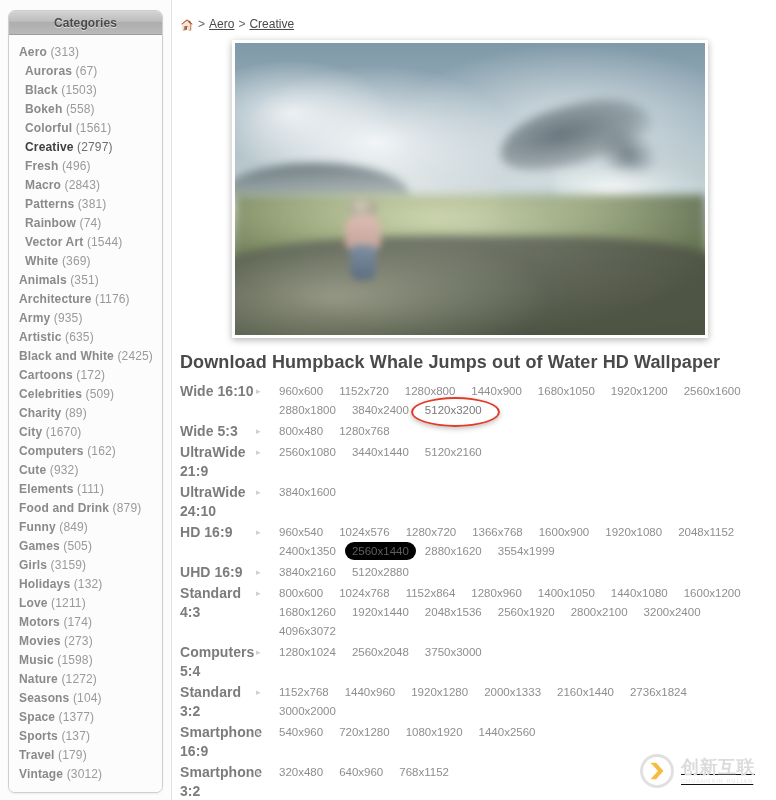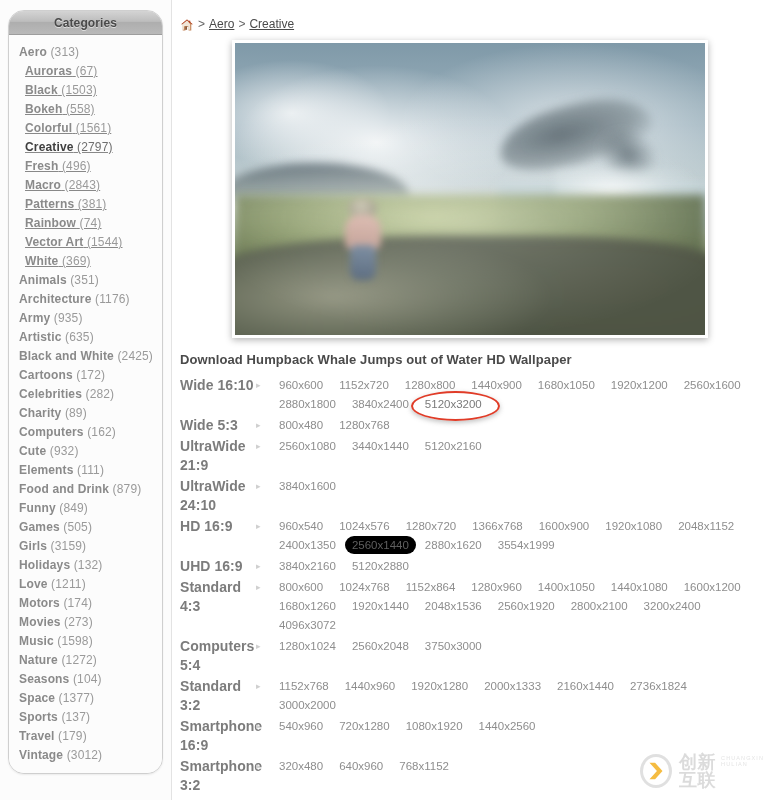--- a/index.html
+++ b/index.html
@@ -26,21 +26,21 @@
     height: 800px;
     background: #fcfcfc;
     border-right: 1px solid #e3e3e3;
     padding: 0;
     position: relative;
   }
   .cat-panel {
     margin: 10px 8px 4px 8px;
     background: #fdfdfd;
     border: 1px solid #cfcfcf;
-    border-radius: 16px;
+    border-radius: 7px;
     overflow: hidden;
     box-shadow: 0 1px 2px rgba(0,0,0,.07);
   }
   .cat-header {
     height: 24px;
     line-height: 24px;
     text-align: center;
     font-size: 12px;
     font-weight: bold;
     color: #4a4a4a;
@@ -57,21 +57,21 @@
   }
   .cat-list li {
     font-size: 12px;
     line-height: 19px;
     color: #888888;
     padding: 0 4px 0 10px;
     white-space: nowrap;
     letter-spacing: .15px;
     cursor: pointer;
   }
-  .cat-list li.sub { padding-left: 16px; text-decoration: underline; }
+  .cat-list li.sub { padding-left: 16px; }
   .cat-list li .nm { font-weight: bold; color: #8a8a8a; }
   .cat-list li .ct { font-weight: normal; color: #9a9a9a; }
   .cat-list li.active .nm { color: #3f3f3f; }
   .cat-list li.active .ct { color: #6f6f6f; }
 
   
   #main {
     flex: 1;
     height: 800px;
     position: relative;
@@ -201,21 +201,21 @@
   }
   #preview .haze {
     position: absolute; inset: 0;
     background: radial-gradient(ellipse 80% 55% at 50% 62%, rgba(255,255,255,.22) 0%, rgba(255,255,255,0) 70%);
     pointer-events: none;
   }
 
   
   #dl-title {
     margin: 14px 0 0 8px;
-    font-size: 13px;
+    font-size: 18px;
     font-weight: bold;
     color: #4a4a4a;
     letter-spacing: .1px;
   }
 
   
   #res-table {
     margin: 9px 0 0 8px;
     width: 588px;
     font-size: 11.5px;
@@ -294,21 +294,21 @@
     opacity: .92;
   }
   #wm-logo {
     width: 34px; height: 34px;
     border-radius: 50%;
     border: 3px solid #dedede;
     position: relative;
     display: flex; align-items: center; justify-content: center;
     background: rgba(255,255,255,.1);
   }
-  #wm-text { display: flex; line-height: 1; }
+  #wm-text { display: flex; flex-direction: column; line-height: 1; text-decoration: underline; }
   #wm-cn {
     font-size: 18px; font-weight: bold; color: #d9d9d9;
     letter-spacing: .5px;
   }
   #wm-en {
     font-size: 5.5px; color: #e2e2e2; letter-spacing: 1.1px;
     margin-top: 3px;
   }
 </style>
 </head>
@@ -331,22 +331,23 @@
           <li class="sub "><span class="nm">Patterns</span> <span class="ct">(381)</span></li>
           <li class="sub "><span class="nm">Rainbow</span> <span class="ct">(74)</span></li>
           <li class="sub "><span class="nm">Vector Art</span> <span class="ct">(1544)</span></li>
           <li class="sub "><span class="nm">White</span> <span class="ct">(369)</span></li>
           <li class=""><span class="nm">Animals</span> <span class="ct">(351)</span></li>
           <li class=""><span class="nm">Architecture</span> <span class="ct">(1176)</span></li>
           <li class=""><span class="nm">Army</span> <span class="ct">(935)</span></li>
           <li class=""><span class="nm">Artistic</span> <span class="ct">(635)</span></li>
           <li class=""><span class="nm">Black and White</span> <span class="ct">(2425)</span></li>
           <li class=""><span class="nm">Cartoons</span> <span class="ct">(172)</span></li>
-          <li class=""><span class="nm">Celebrities</span> <span class="ct">(282)</span></li>
+          <li class=""><span class="nm">Celebrities</span> <span class="ct">(509)</span></li>
           <li class=""><span class="nm">Charity</span> <span class="ct">(89)</span></li>
+          <li class=""><span class="nm">City</span> <span class="ct">(1670)</span></li>
           <li class=""><span class="nm">Computers</span> <span class="ct">(162)</span></li>
           <li class=""><span class="nm">Cute</span> <span class="ct">(932)</span></li>
           <li class=""><span class="nm">Elements</span> <span class="ct">(111)</span></li>
           <li class=""><span class="nm">Food and Drink</span> <span class="ct">(879)</span></li>
           <li class=""><span class="nm">Funny</span> <span class="ct">(849)</span></li>
           <li class=""><span class="nm">Games</span> <span class="ct">(505)</span></li>
           <li class=""><span class="nm">Girls</span> <span class="ct">(3159)</span></li>
           <li class=""><span class="nm">Holidays</span> <span class="ct">(132)</span></li>
           <li class=""><span class="nm">Love</span> <span class="ct">(1211)</span></li>
           <li class=""><span class="nm">Motors</span> <span class="ct">(174)</span></li>

